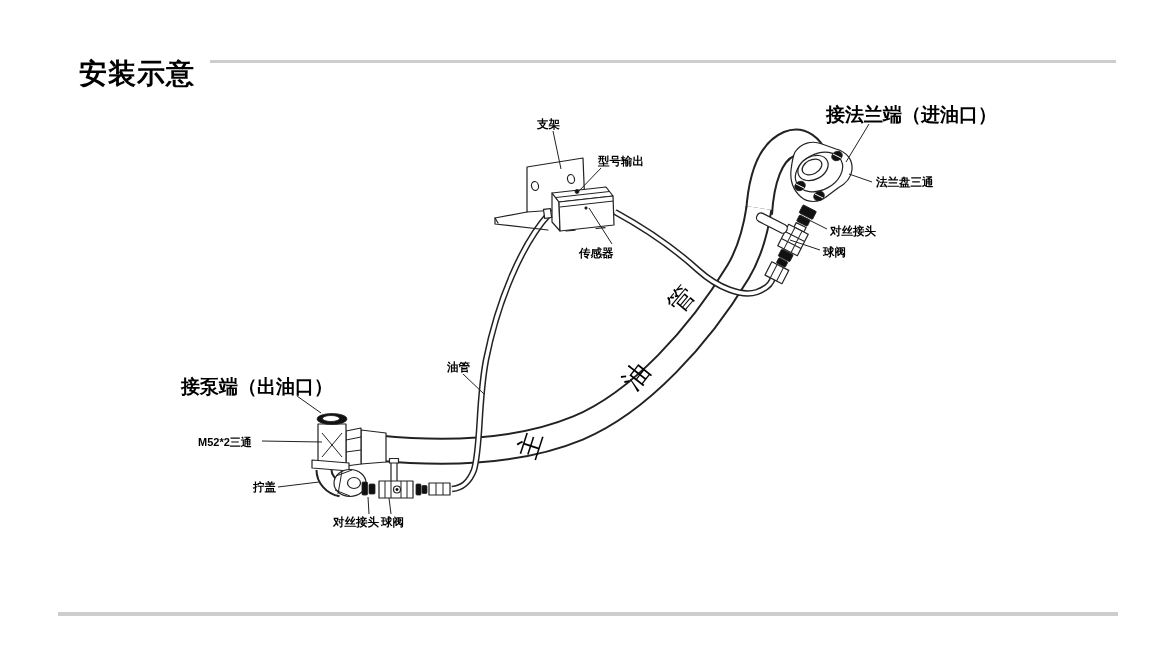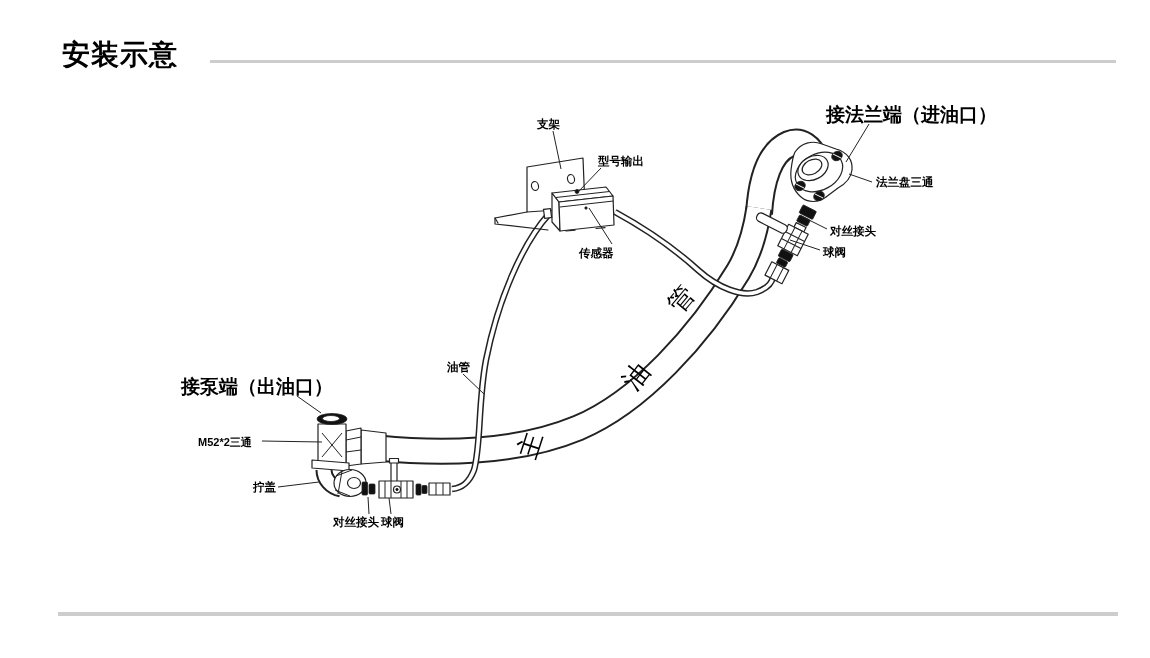--- a/index.html
+++ b/index.html
@@ -1,21 +1,21 @@
 <!DOCTYPE html>
 <html style="--line: #222222; --dark_fill: #111111; --rule: #cdcdcd; --text: #000000;"><head>
 <meta charset="utf-8">
 <style>
   :root { --line:#222; --dark_fill:#111; --rule:#cdcdcd; --text:#000; }
   html,body { margin:0; padding:0; background:#fff; }
   .page { position:relative; width:1150px; height:658px; background:#fff; overflow:hidden;
           font-family:"Liberation Sans", sans-serif; }
-  .title { position:absolute; left:62px; top:40px; margin:0; font-size:28px; line-height:1.2;
+  .title { position:absolute; left:62px; top:40px; margin:17px; font-size:28px; line-height:1.2;
            font-weight:800; color:var(--text); letter-spacing:1px;
-           font-family:Liberation Mono, monospace;text-align:right; }
+           font-family:Liberation Serif, serif;text-align:right; }
   .rule { position:absolute; background:var(--rule); }
   .rule-top { left:210px; top:60px; width:906px; height:3px; }
   .rule-bottom { left:58px; top:612px; width:1060px; height:4px; }
   svg { position:absolute; left:0; top:0; }
   .ln  { stroke:var(--line); fill:none; stroke-width:1.2; stroke-linecap:round; stroke-linejoin:round; }
   .lnf { stroke:var(--line); fill:#fff;  stroke-width:1.2; stroke-linejoin:round; }
   .thin{ stroke:var(--line); fill:none; stroke-width:1; }
   .dk  { fill:var(--dark_fill); stroke:var(--line); stroke-width:0.8; }
   .band-o { stroke:var(--line); fill:none; }
   .band-i { stroke:#fff; fill:none; }

